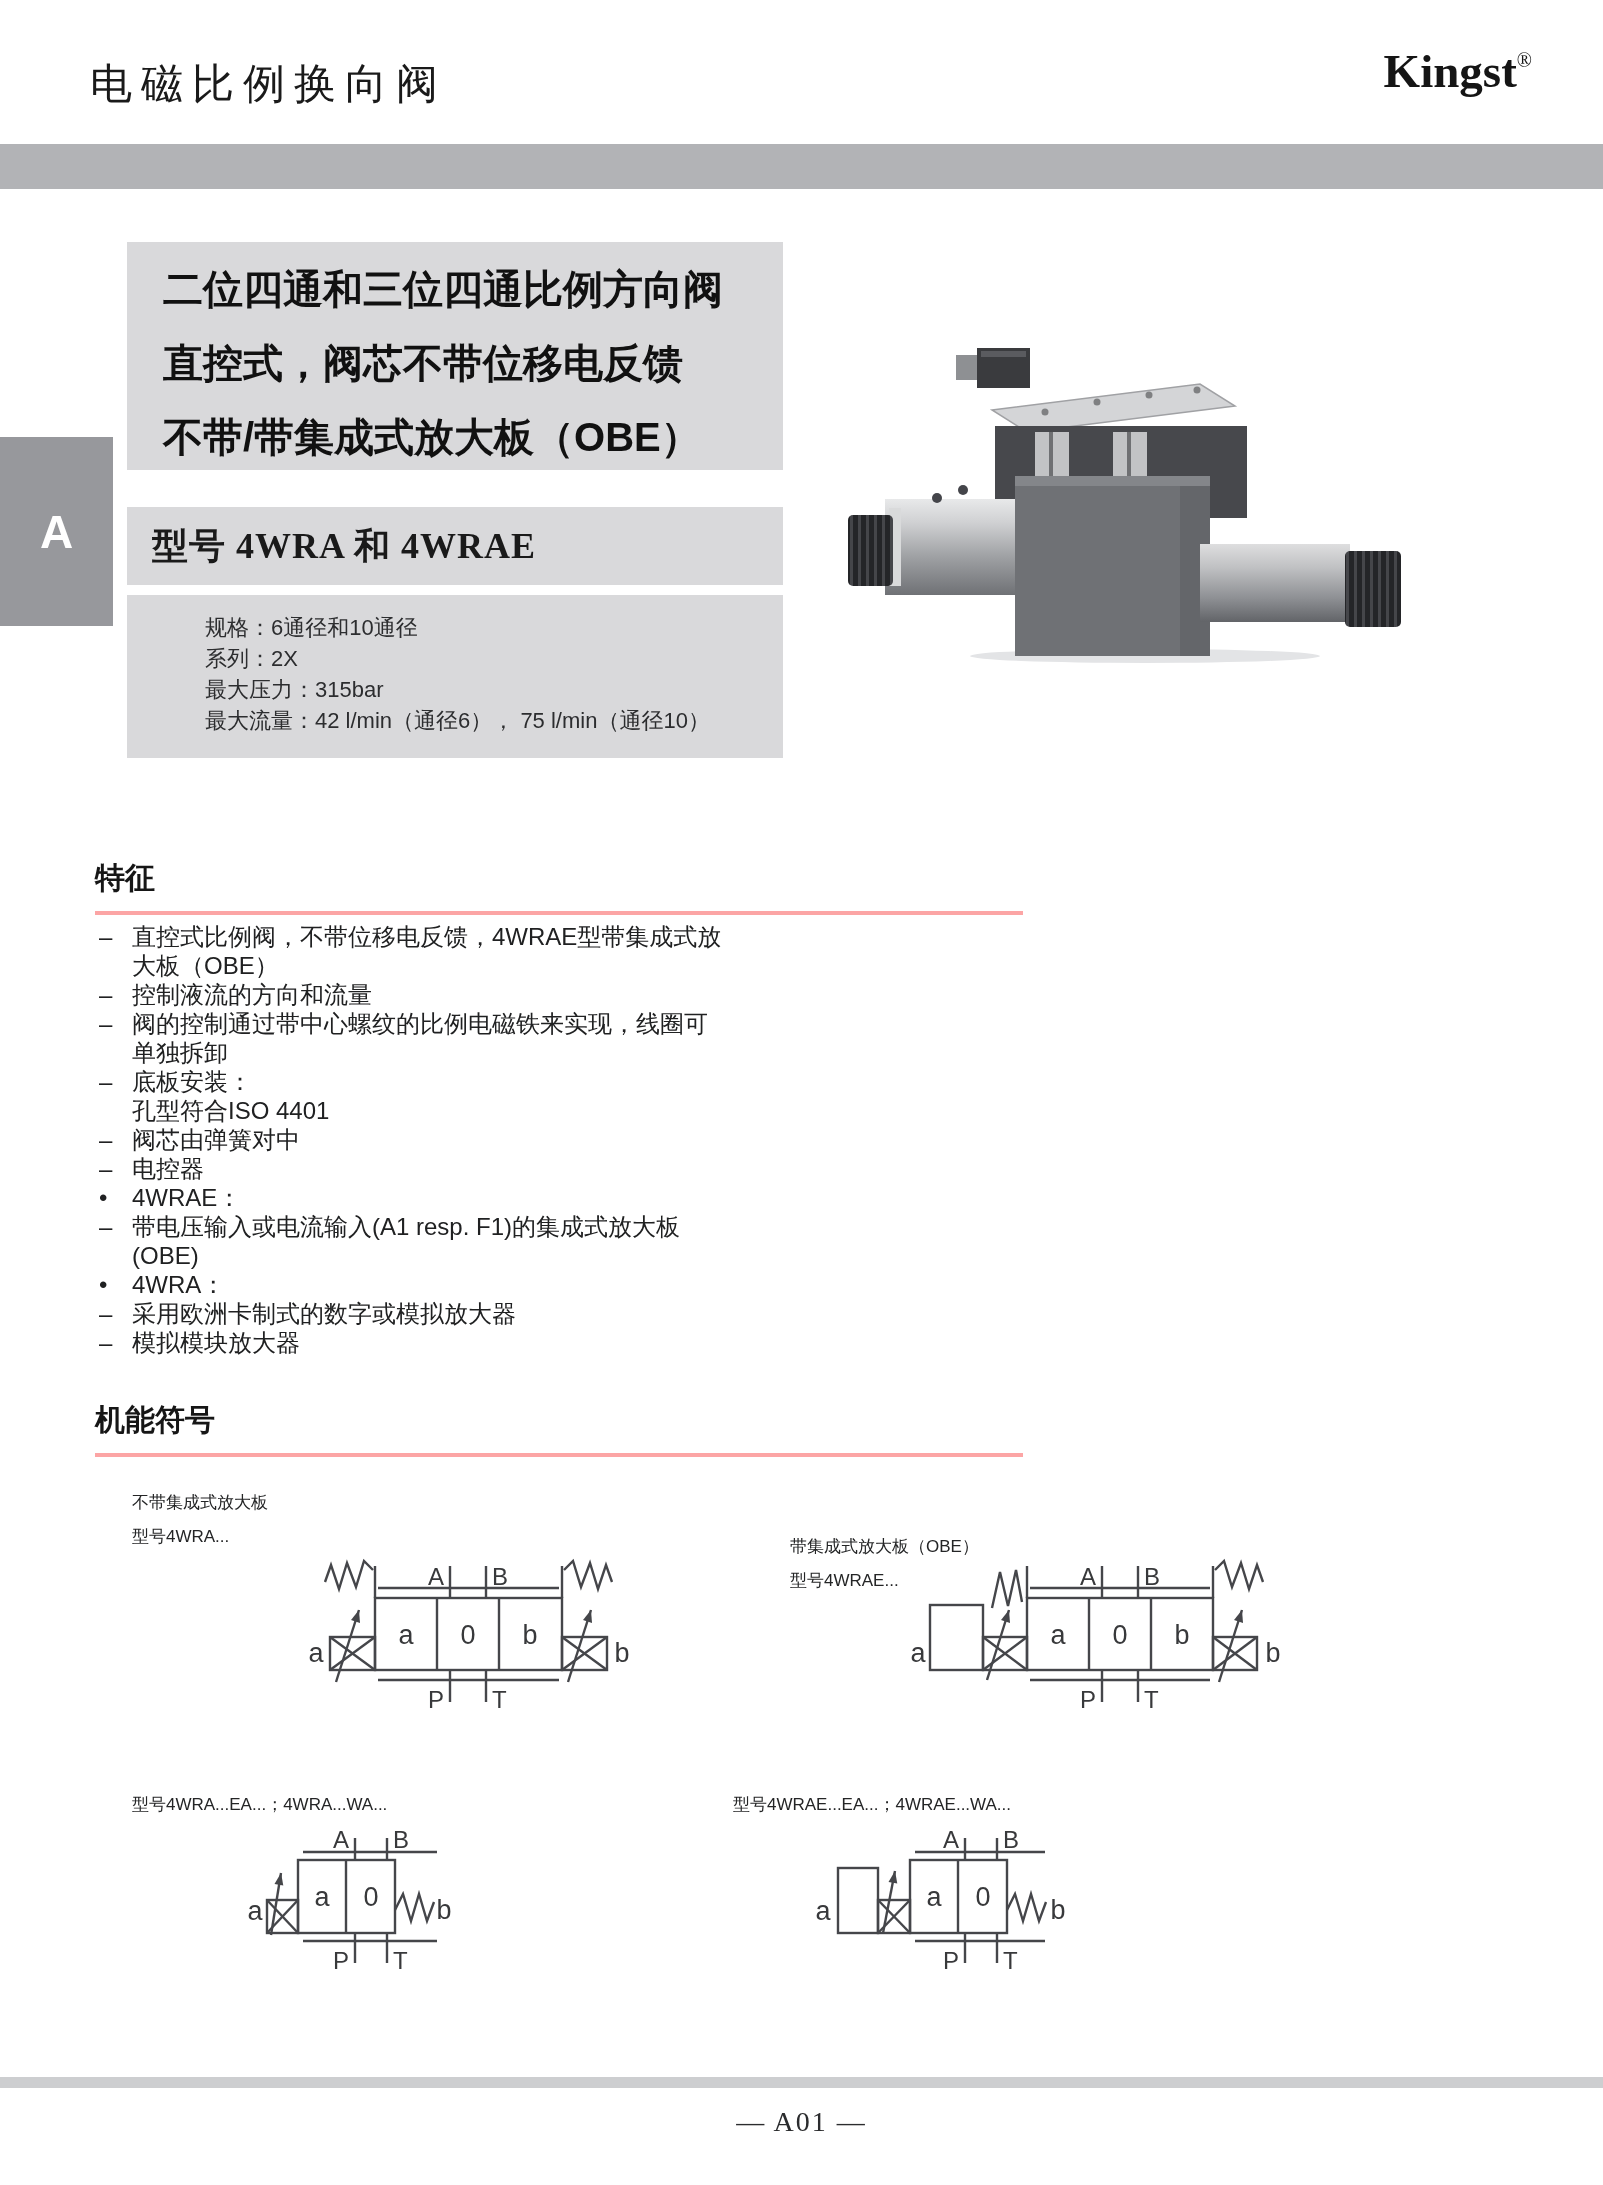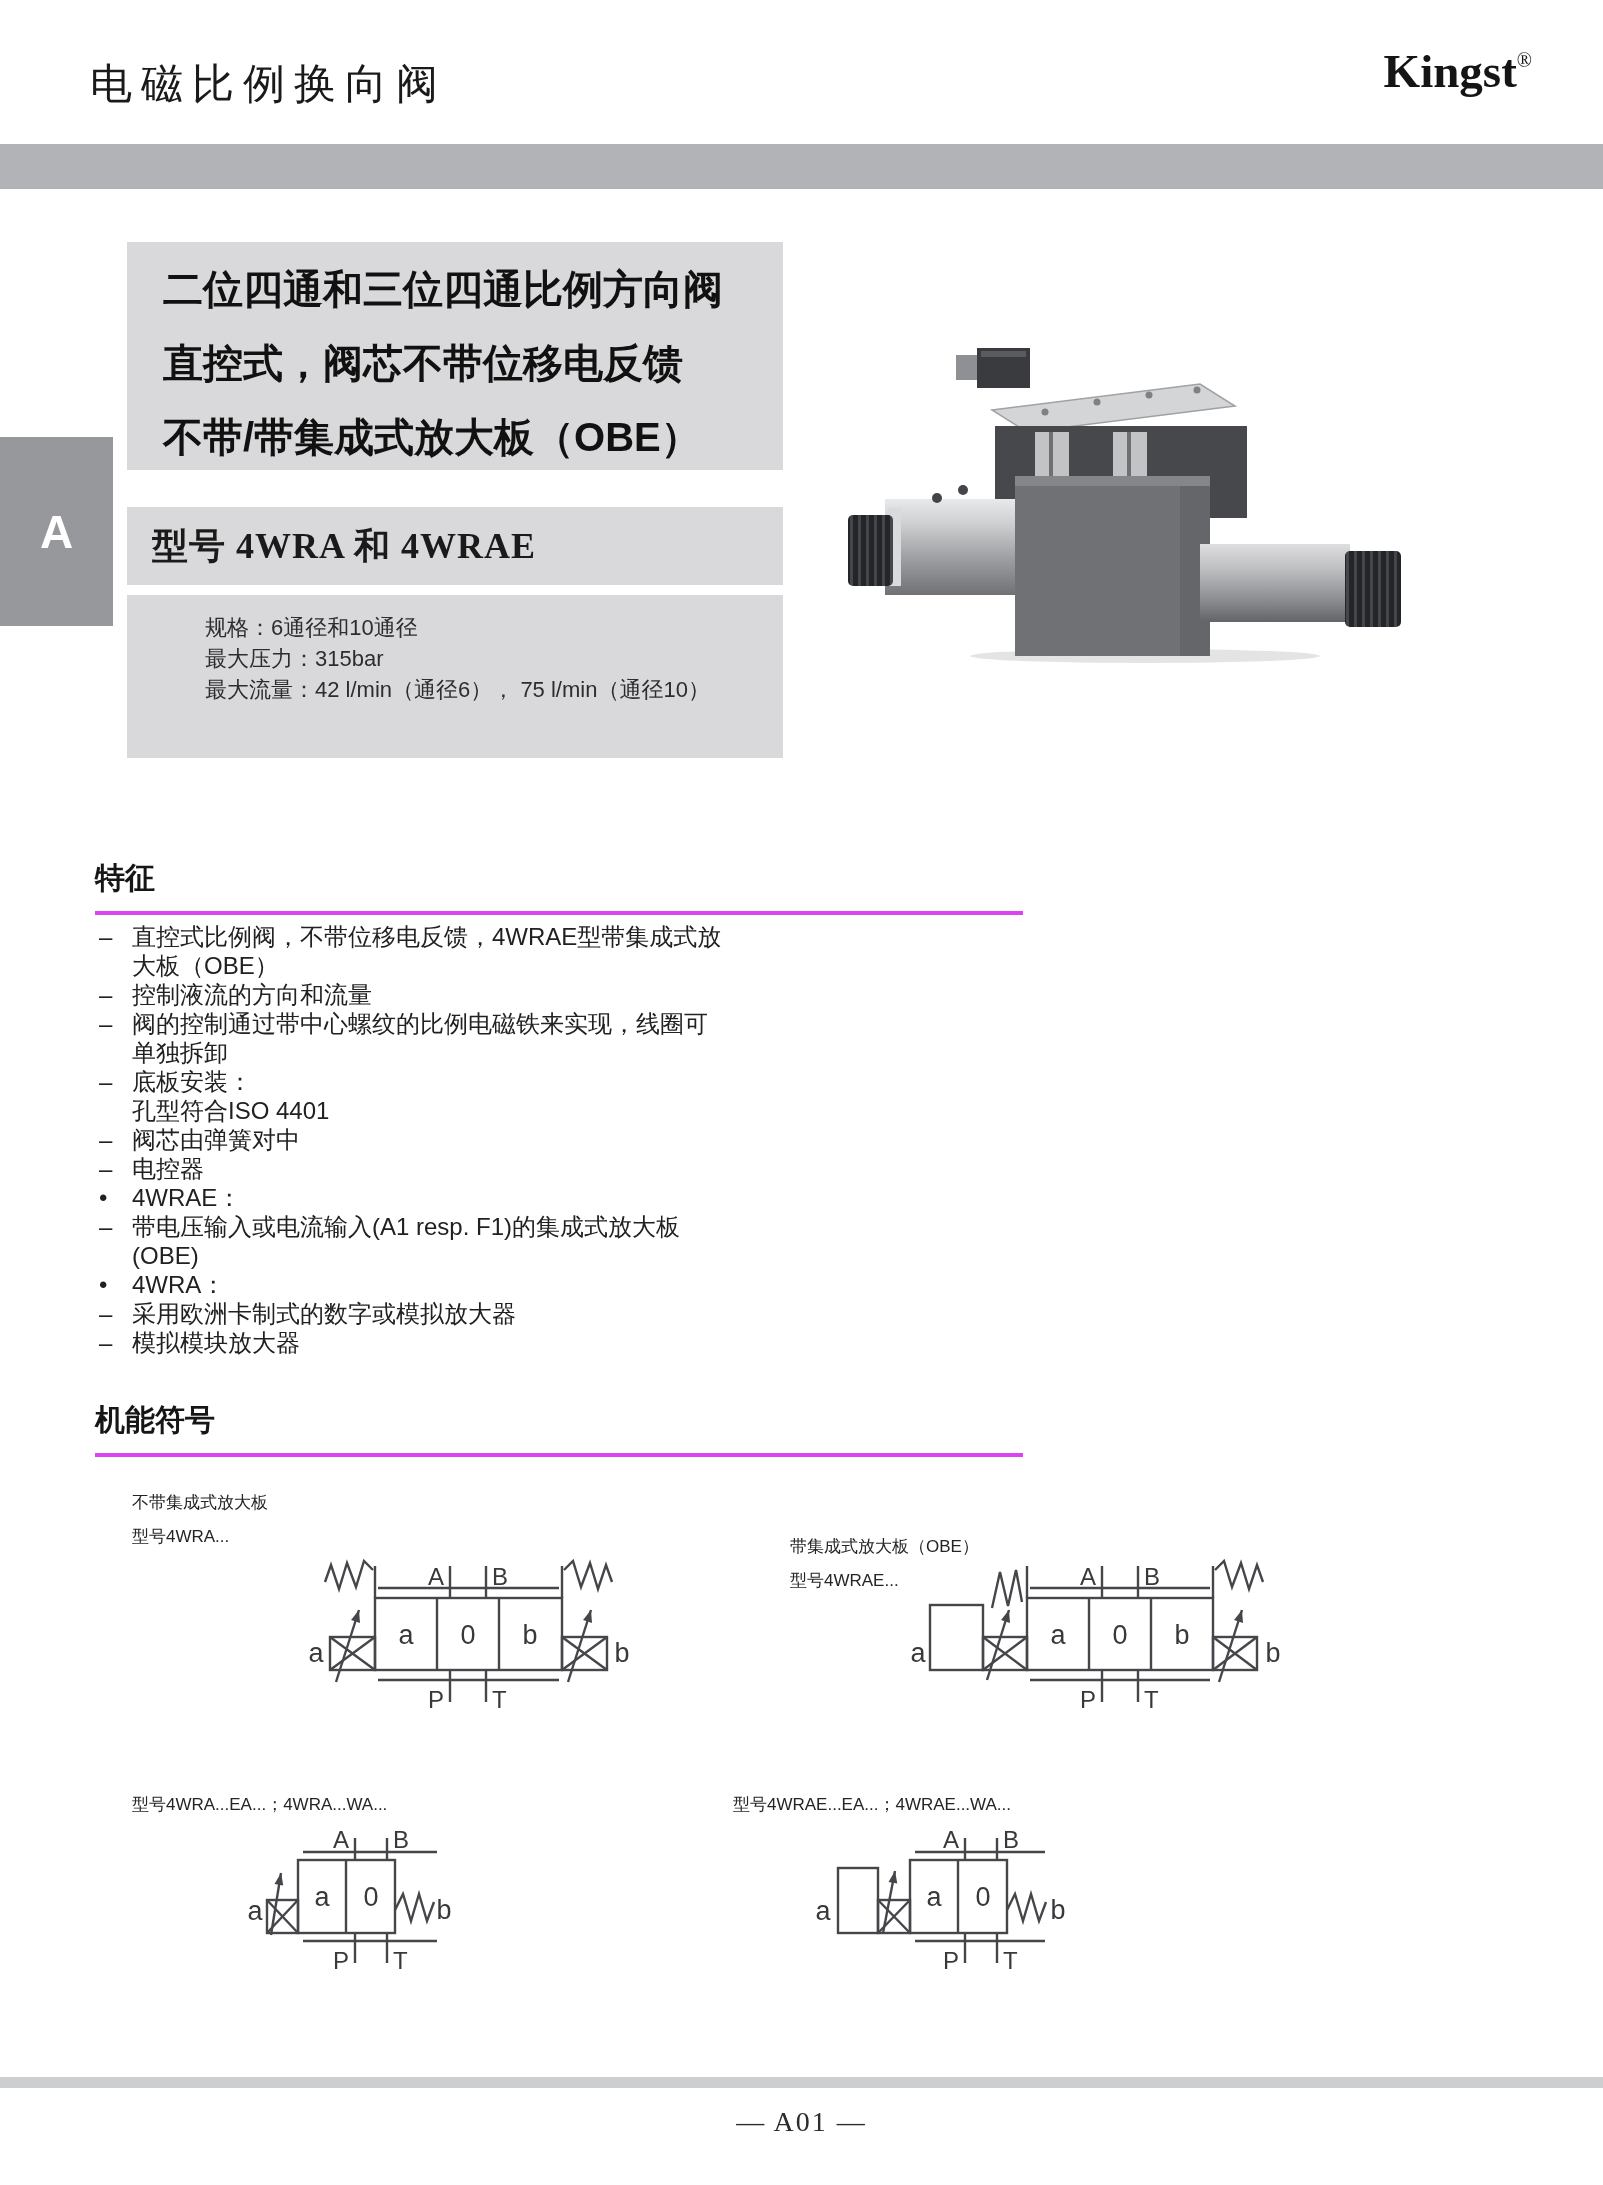--- a/index.html
+++ b/index.html
@@ -21,21 +21,21 @@
   .box{position:absolute;left:127px;width:656px;background:#d9d9db;box-sizing:border-box;}
   .title-box{top:242px;height:228px;padding:10px 0 0 36px;
              font-family:Liberation Sans, sans-serif;font-size:40px;font-weight:700;
              line-height:74px;color:#111;}
   .model-box{top:482px;height:78px;display:flex;align-items:center;padding-left:25px;
              font-family:"Liberation Serif",serif;font-size:36px;font-weight:700;letter-spacing:1px;margin-top:25px;}
   .spec-box{top:595px;height:163px;padding:17px 16px 0 78px;font-size:22px;line-height:31px;color:#2c2d2f;}
   
   .photo{position:absolute;left:845px;top:348px;width:560px;height:315px;}
   
-  .sec-head{position:absolute;left:95px;width:928px;border-bottom:4px solid #d946ef;
+  .sec-head{position:absolute;left:95px;width:928px;border-bottom:4px solid #fca5a5;
             font-size:30px;font-weight:700;padding-bottom:12px;color:#161616;}
   .feat-head{top:858px;}
   .sym-head{top:1400px;}
   
   .feat-list{position:absolute;left:99px;top:922px;width:740px;font-size:24px;line-height:29px;color:#202122;}
   .feat-row{display:flex;}
   .feat-bullet{width:33px;flex:none;}
   
   .caption{position:absolute;font-size:17px;line-height:34px;color:#242526;}
   #cap-left{left:132px;top:1486px;}
@@ -74,20 +74,21 @@
     <div>直控式，阀芯不带位移电反馈</div>
     <div>不带/带集成式放大板（OBE）</div>
   </div>
 
   <div class="box model-box">
     <div>型号 4WRA 和 4WRAE</div>
   </div>
 
   <div class="box spec-box">
     <div>规格：6通径和10通径</div>
+    <div>系列：2X</div>
     <div>最大压力：315bar</div>
     <div>最大流量：42 l/min（通径6）， 75 l/min（通径10）</div>
   </div>
 
   <div class="photo">
     <svg width="560" height="315" viewBox="0 0 560 315">
       <defs>
         <linearGradient id="cylg" x1="0" y1="0" x2="0" y2="1">
           <stop offset="0" stop-color="#e8e9ea"></stop>
             <stop offset="0.25" stop-color="#cfd0d2"></stop>

